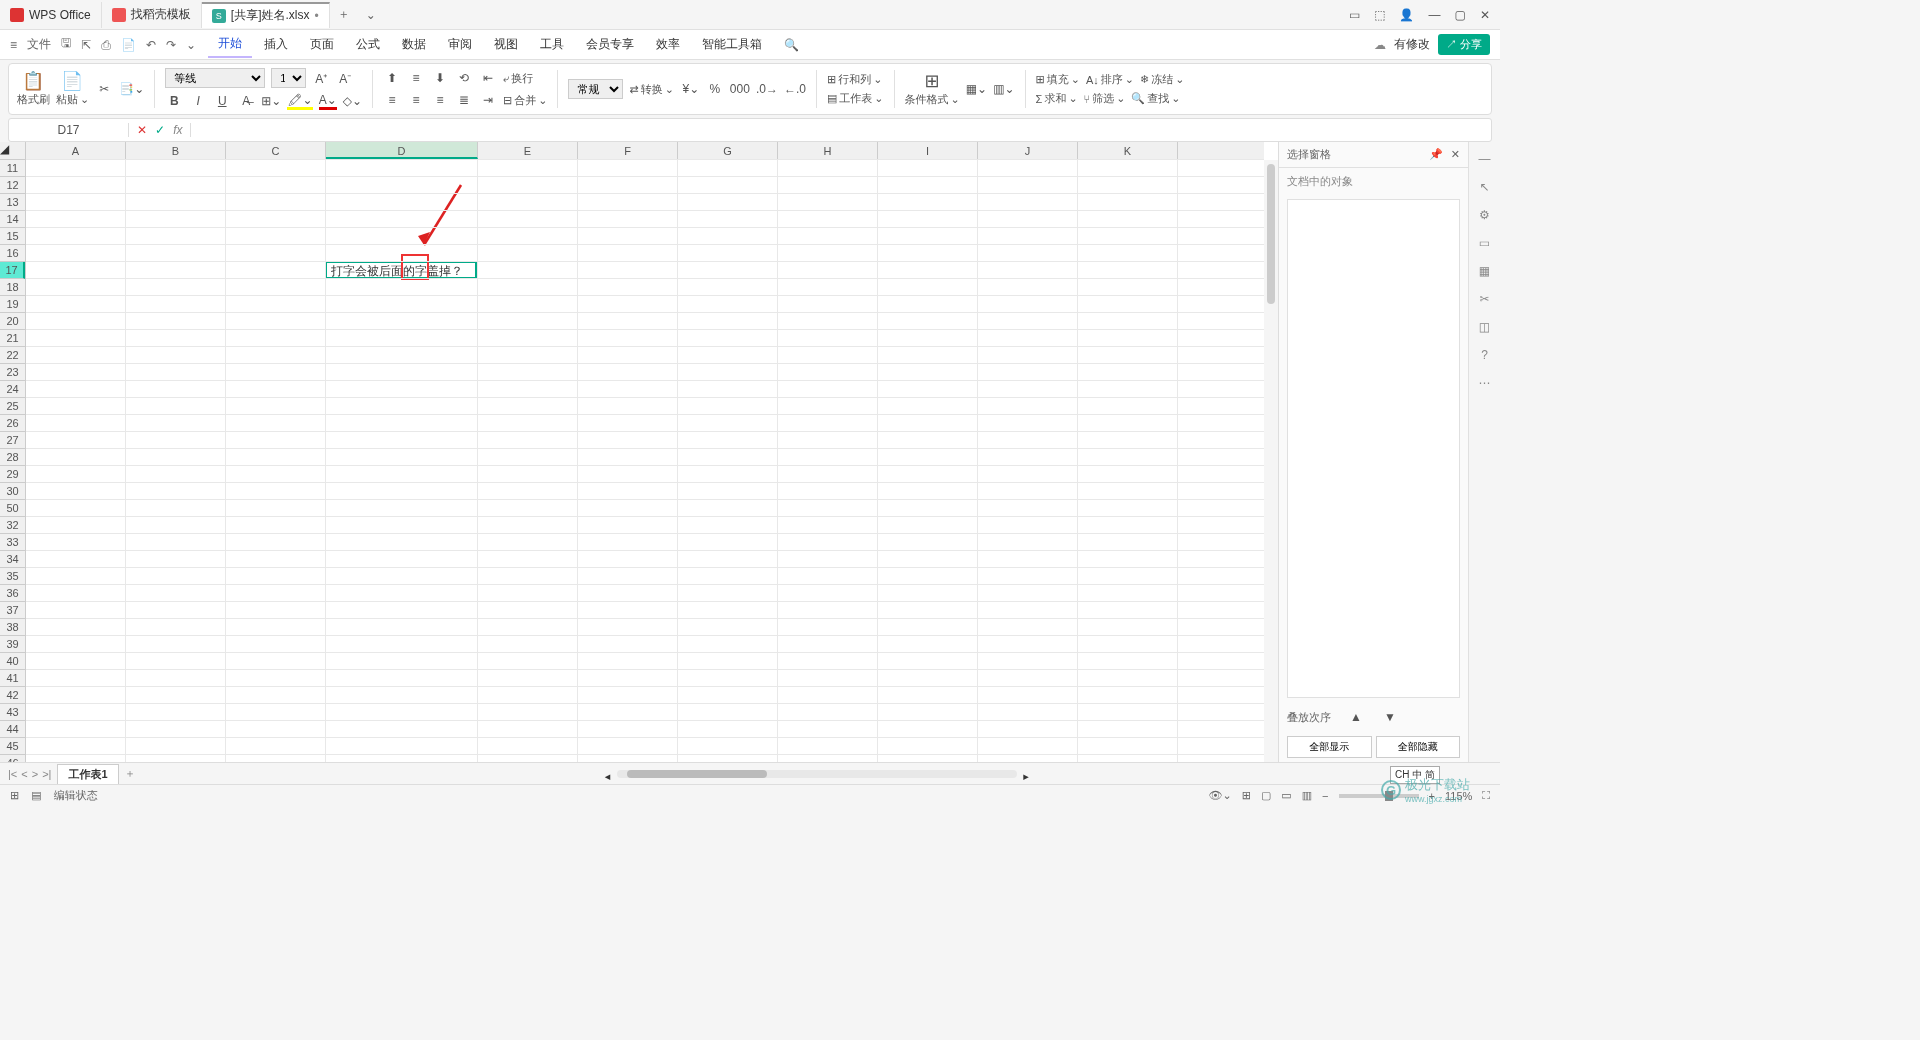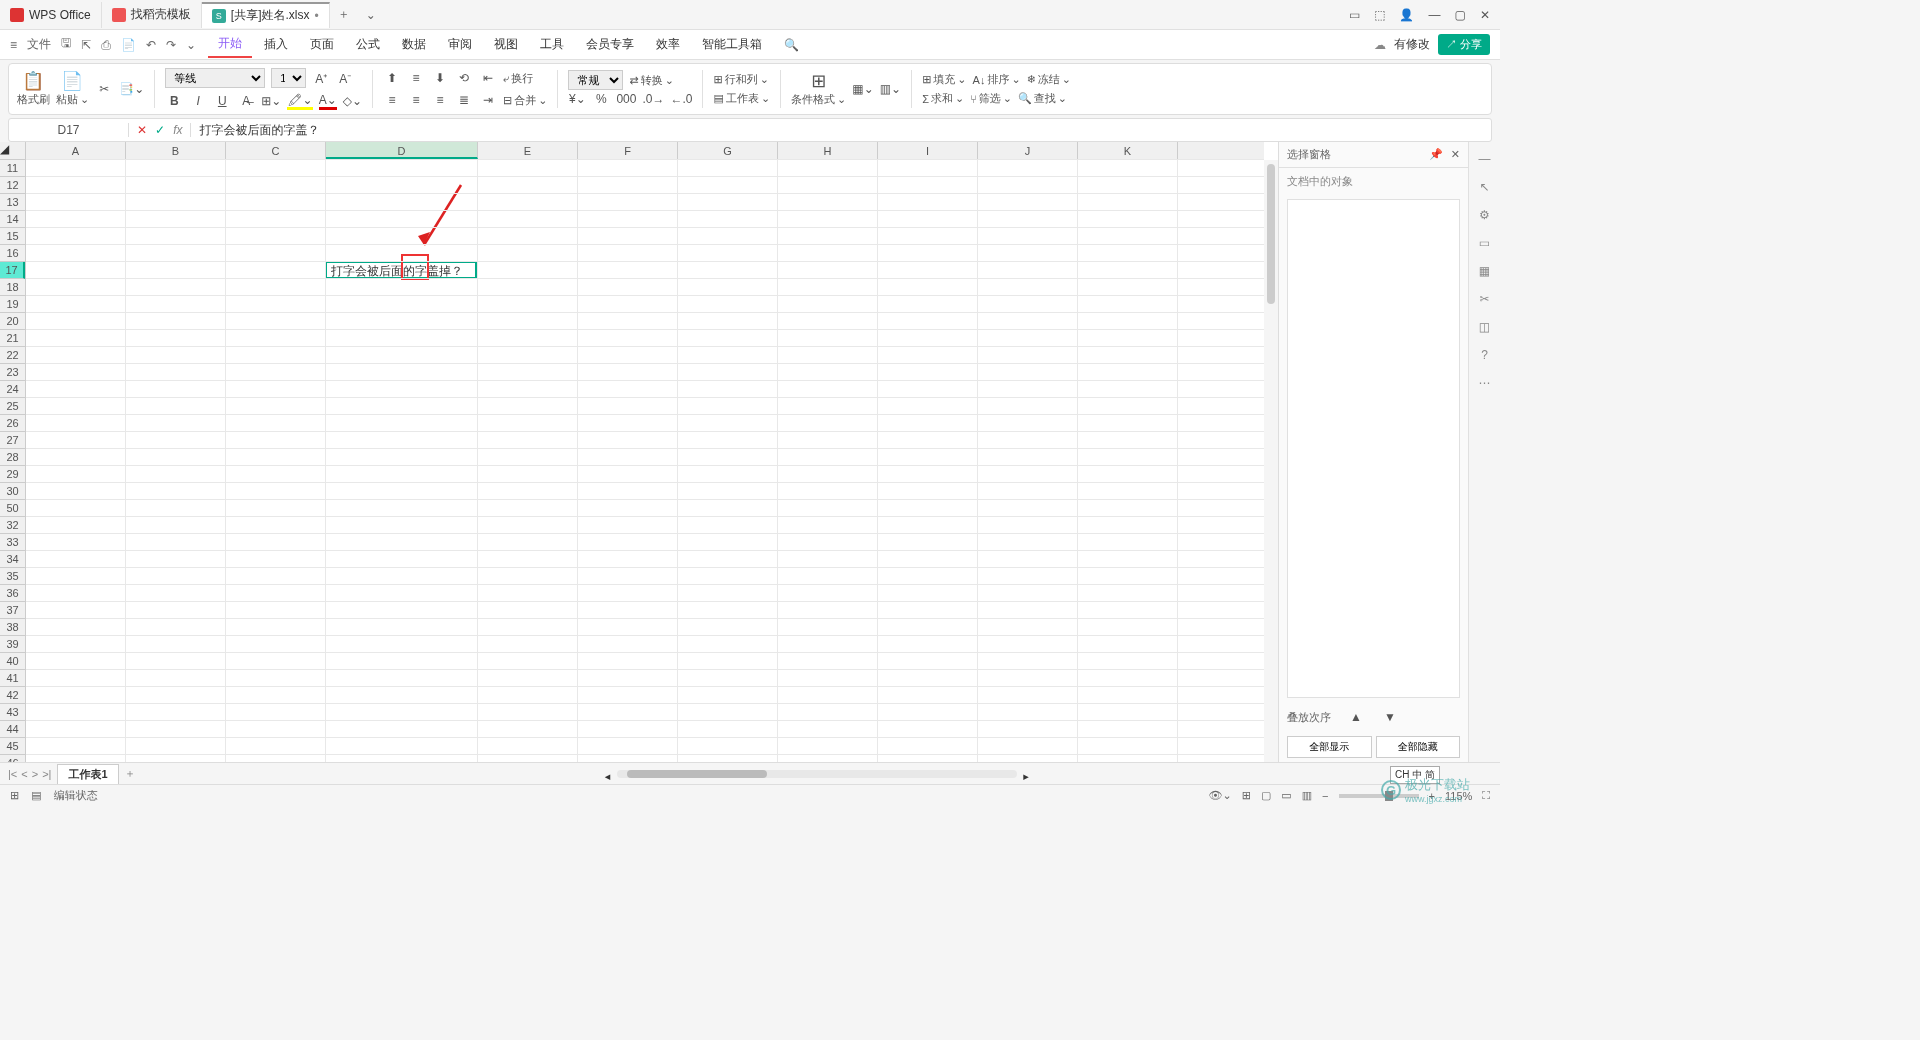--- a/index.html
+++ b/index.html
@@ -13,21 +13,21 @@
 .win-controls { margin-left: auto; display: flex; gap: 14px; padding-right: 10px; color: #555; }
 .icon-btn { cursor: pointer; display: inline-flex; align-items: center; justify-content: center; }
 .wps-logo { width: 14px; height: 14px; background: #d33; border-radius: 2px; display: inline-block; }
 .dk-logo { width: 14px; height: 14px; background: #e55; border-radius: 2px; display: inline-block; }
 .xls-logo { width: 14px; height: 14px; background: #3a9; border-radius: 2px; display: inline-block; color:#fff; font-size:9px; text-align:center; line-height:14px;}
 
 
 .menubar { height: 30px; background: #fff; display: flex; align-items: center; padding: 0 10px; gap: 2px; border-bottom: 1px solid #e0e0e0; }
 .menubar .left-icons { display: flex; gap: 10px; align-items: center; color: #666; padding-right: 10px; }
 .menubar .menu-item { padding: 4px 10px; cursor: pointer; color: #333; }
-.menubar .menu-item.active { color: #8b5cf6; border-bottom: 2px solid #ef4444; }
+.menubar .menu-item.active { color: #1d4ed8; border-bottom: 2px solid #c4b5fd; }
 .menubar .right { margin-left: auto; display: flex; align-items: center; gap: 8px; }
 .share-btn { background: #0a8; color: #fff; padding: 3px 8px; border-radius: 3px; font-size: 11px; }
 
 
 .ribbon { height: 52px; background: #fff; border: 1px solid #ddd; margin: 3px 8px; border-radius: 4px; display: flex; align-items: center; padding: 0 8px; gap: 6px; }
 .ribbon .group { display: flex; flex-direction: column; align-items: center; gap: 2px; font-size: 10px; color: #555; }
 .ribbon .group-row { display: flex; gap: 6px; align-items: center; }
 .ribbon .sep { width: 1px; height: 38px; background: #e0e0e0; margin: 0 4px; }
 .ribbon select, .ribbon input { border: 1px solid #ccc; height: 20px; font-size: 11px; padding: 0 4px; }
 .ribbon .font-sel { width: 100px; }
@@ -202,21 +202,21 @@
     <div class="group-row">
       <span class="rb-btn">≡</span>
       <span class="rb-btn">≡</span>
       <span class="rb-btn">≡</span>
       <span class="rb-btn">≣</span>
       <span class="rb-btn">⇥</span>
       <span class="rb-drop">⊟ <span>合并</span> ⌄</span>
     </div>
   </div>
   <div class="sep"></div>
-  <div style="display:flex;flex-direction:column;gap:0">
+  <div style="display:flex;flex-direction:row;gap:8px">
     <div class="group-row">
       <select style="width:55px"><option>常规</option></select>
       <span class="rb-drop">⇄ <span>转换</span> ⌄</span>
     </div>
     <div class="group-row">
       <span class="rb-btn">¥⌄</span>
       <span class="rb-btn">%</span>
       <span class="rb-btn">000</span>
       <span class="rb-btn">.0→</span>
       <span class="rb-btn">←.0</span>
@@ -249,21 +249,20 @@
   </div>
 </div>
 
 <div class="formula-bar">
   <div class="name-box">D17</div>
   <div class="fb-btns">
     <span style="color:#d33">✕</span>
     <span style="color:#0a8">✓</span>
     <span><i>fx</i></span>
   </div>
-  <div class="fb-input">打字会被后面的字盖？</div>
 </div>
 
 <div class="main">
   <div class="grid-wrap">
     <div class="corner">◢</div>
     <div class="col-headers" id="col-headers">
         <div class="col-h" style="width: 100px;">A</div>
         <div class="col-h" style="width: 100px;">B</div>
         <div class="col-h" style="width: 100px;">C</div>
         <div class="col-h sel" style="width: 152px;">D</div>

